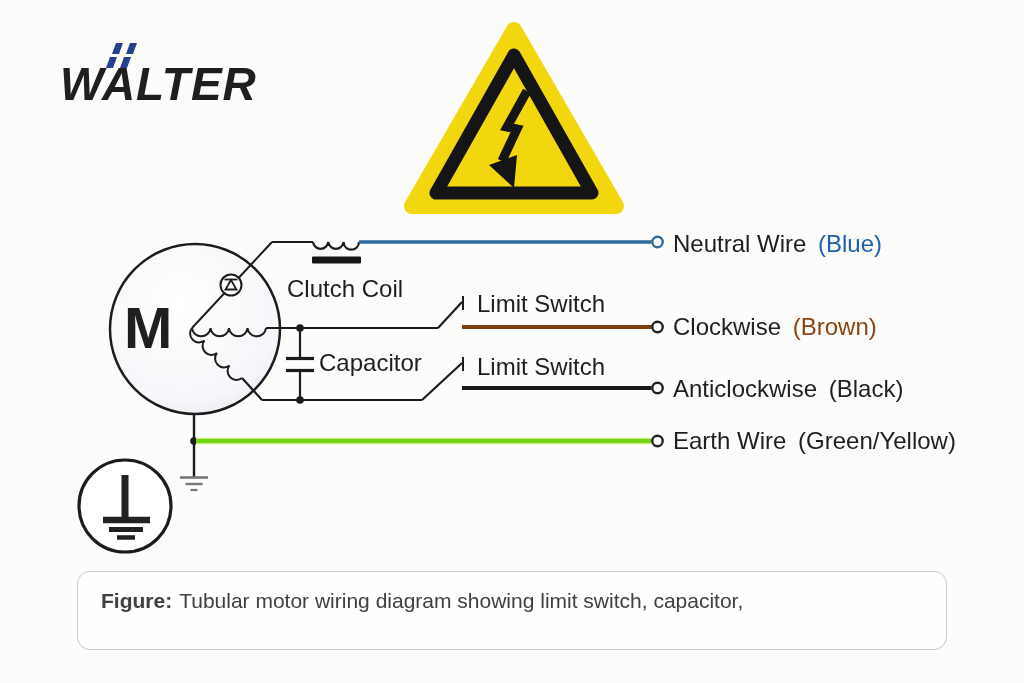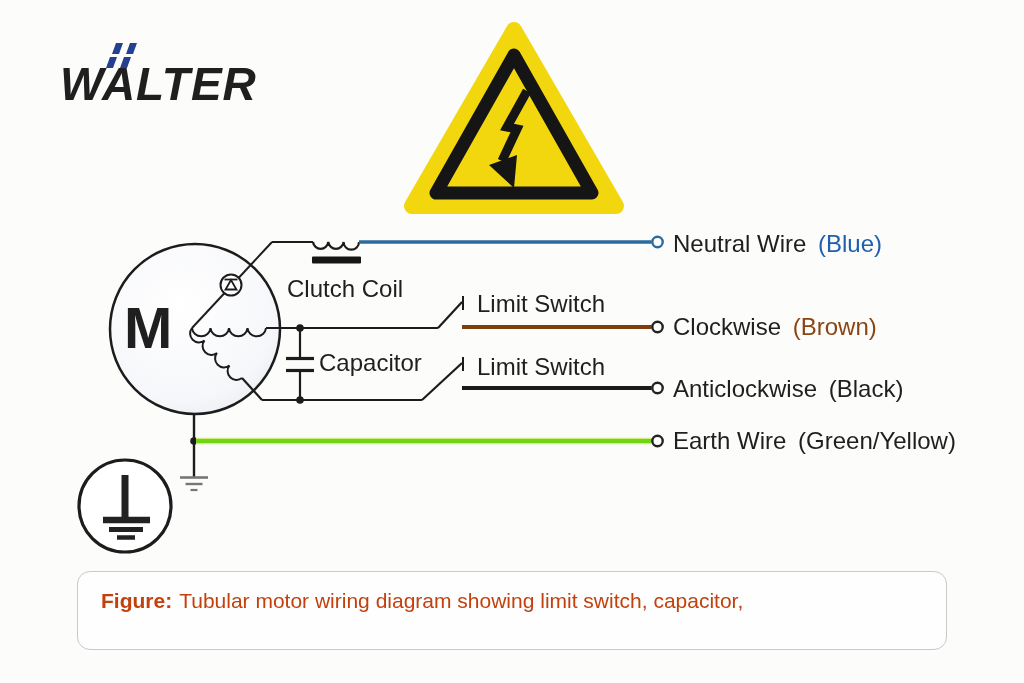--- a/index.html
+++ b/index.html
@@ -12,21 +12,21 @@
   svg text{fill:#1f1f1f;}
   .lbl{font-size:24px;}
   .motor-m{font-size:58px;font-weight:bold;}
   .ln{stroke:#1c1c1c;stroke-width:2.2;fill:none;}
   .ln-thin{stroke:#1c1c1c;stroke-width:2;fill:none;}
   .dot{fill:#1c1c1c;}
   .terminal{fill:#ffffff;stroke:#222222;stroke-width:2.4;}
   .gray-gnd{stroke:#777777;fill:none;}
   .caption-box{position:absolute;left:77px;top:571px;width:845px;height:64px;
      background:#fefefe;border:1.5px solid #c9c9c9;border-radius:13px;
-     padding:13px 0 0 23px;font-size:21px;line-height:31px;color:#c2410c;}
+     padding:13px 0 0 23px;font-size:21px;line-height:31px;color:#404040;}
   .caption-box b{margin-right:7px;}
   .cap-line{margin:0;}
 </style>
 </head>
 <body>
 
 <div class="stage">
 
   <svg class="logo-svg" width="240" height="80" viewBox="0 0 240 80">
     <g>

